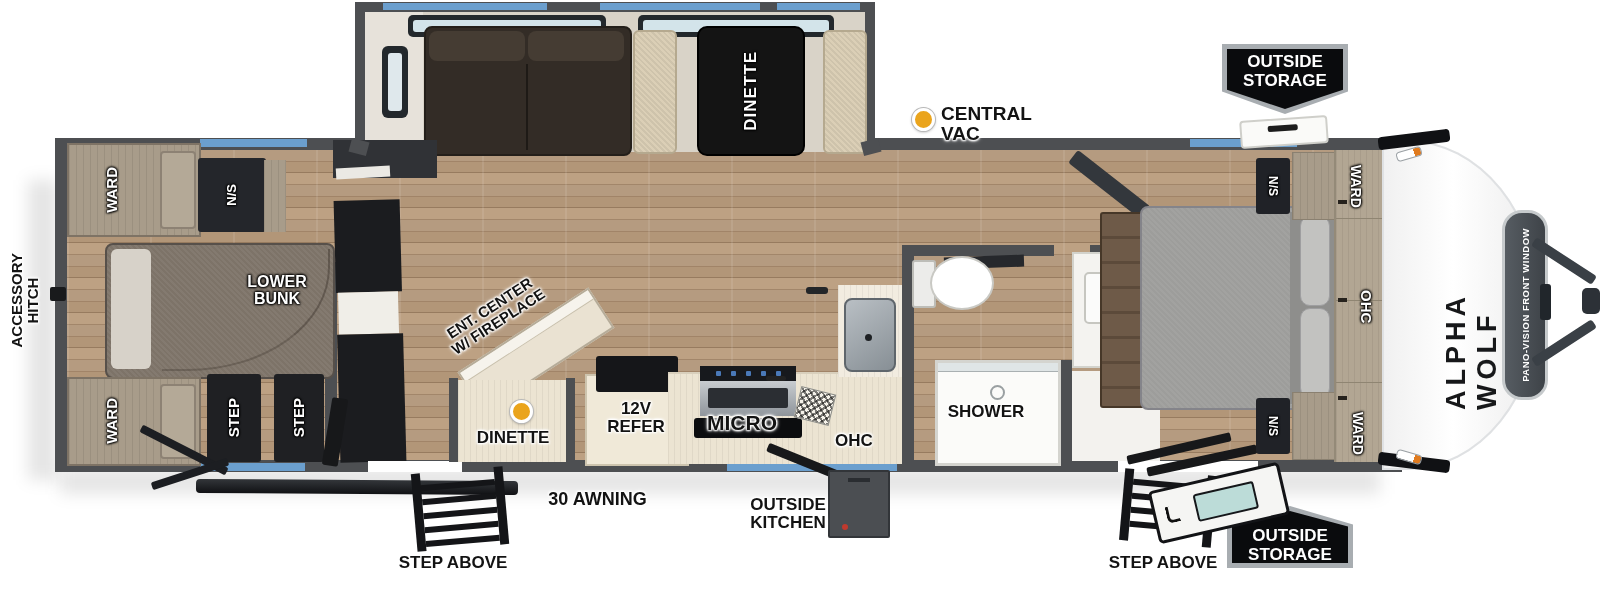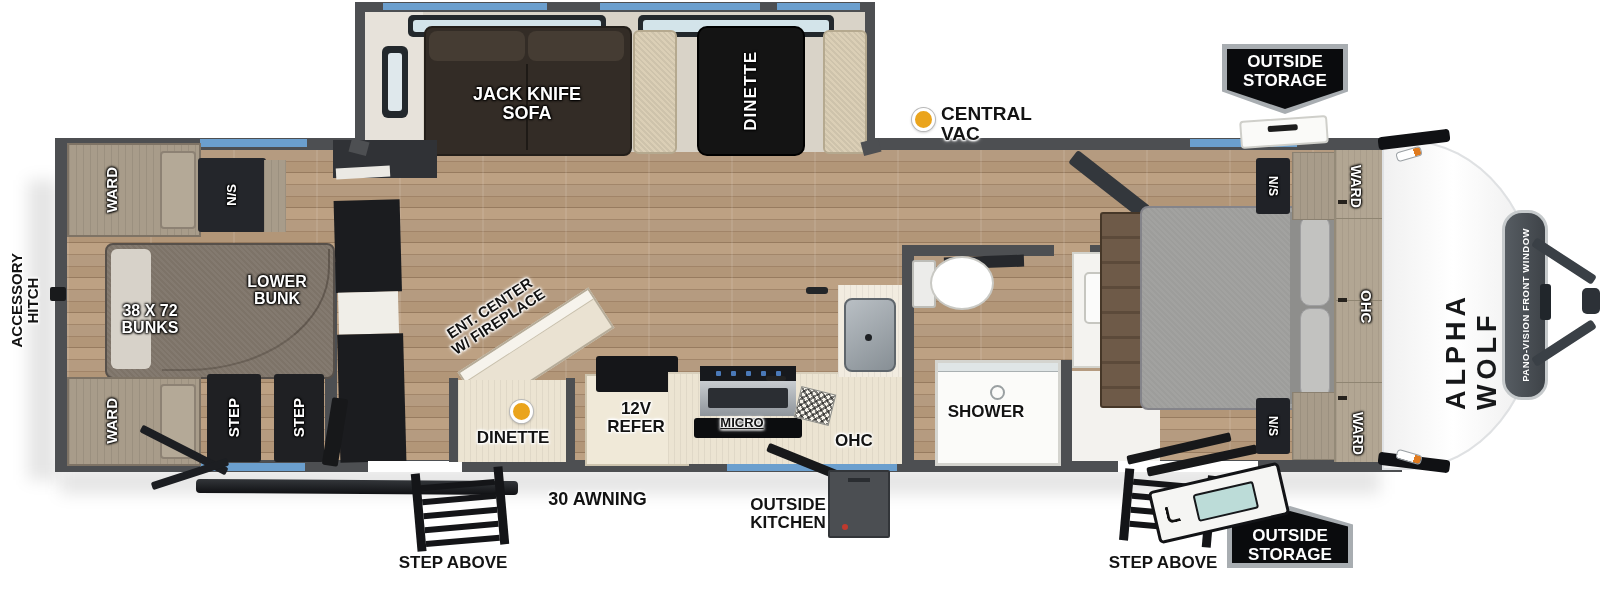--- a/index.html
+++ b/index.html
@@ -65,22 +65,20 @@
   </div>
   <div class="abs" style="left:382px;top:46px;width:26px;height:72px;background:#23282c;border-radius:6px;">
     <div class="abs" style="left:6px;top:7px;width:14px;height:58px;background:#dfe8ec;border-radius:3px;"></div>
   </div>
 
   <div class="abs" style="left:424px;top:26px;width:204px;height:126px;background:#332c26;border-radius:8px;border:2px solid #241f1a;">
     <div class="abs" style="left:3px;top:3px;width:96px;height:30px;background:#453c33;border-radius:8px;"></div>
     <div class="abs" style="left:102px;top:3px;width:96px;height:30px;background:#453c33;border-radius:8px;"></div>
     <div class="abs" style="left:100px;top:36px;width:2px;height:86px;background:rgba(0,0,0,.4);"></div>
   </div>
-  <div class="abs lblW flex" style="left:452px;top:82px;width:150px;height:44px;font-size:18px;">JACK KNIFE
-SOFA</div>
 
   <div class="abs hatchTan" style="left:633px;top:30px;width:40px;height:120px;border-radius:6px;border:2px solid #b5a98f;"></div>
   <div class="abs hatchTan" style="left:823px;top:30px;width:40px;height:120px;border-radius:6px;border:2px solid #b5a98f;"></div>
   <div class="abs flex" style="left:697px;top:26px;width:104px;height:126px;background:#141414;border-radius:10px;border:2px solid #000;">
     <span class="vup lblW" style="font-size:17px;letter-spacing:1px;">DINETTE</span>
   </div>
 
   <div class="abs woodcab" style="left:67px;top:143px;width:130px;height:90px;border:2px solid #7e7365;">
     <div class="abs" style="left:91px;top:6px;width:32px;height:74px;background:#b4a997;border:2px solid #8d8274;border-radius:4px;"></div>
   </div>
@@ -98,22 +96,20 @@
   <div class="abs" style="left:337px;top:200px;width:66px;height:262px;transform:rotate(-1.5deg);">
     <div class="abs" style="left:0;top:0;width:66px;height:92px;background:#1b1c1f;"></div>
     <div class="abs" style="left:2px;top:92px;width:60px;height:42px;background:#f0eee8;"></div>
     <div class="abs" style="left:0;top:134px;width:66px;height:128px;background:#1b1c1f;"></div>
   </div>
 
   <div class="abs hatchGray" style="left:105px;top:243px;width:226px;height:132px;background-color:#7d7368;border:2px solid #57504a;border-radius:8px;">
     <div class="abs" style="left:4px;top:4px;width:40px;height:120px;background:#d7d2c9;border-radius:6px;"></div>
     <div class="abs" style="left:55px;top:4px;width:166px;height:120px;border-right:2px solid rgba(40,33,27,.35);border-bottom:2px solid rgba(40,33,27,.25);border-radius:0 0 85% 0;"></div>
   </div>
-  <div class="abs lblW flex" style="left:100px;top:298px;width:100px;height:44px;font-size:16px;">38 X 72
-BUNKS</div>
   <div class="abs lblW flex" style="left:231px;top:271px;width:92px;height:40px;font-size:16px;">LOWER
 BUNK</div>
 
   <div class="abs woodcab" style="left:67px;top:377px;width:130px;height:85px;border:2px solid #7e7365;">
     <div class="abs" style="left:91px;top:5px;width:32px;height:71px;background:#b4a997;border:2px solid #8d8274;border-radius:4px;"></div>
   </div>
   <div class="abs flex" style="left:96px;top:386px;width:32px;height:70px;">
     <span class="vup lblW" style="font-size:15px;">WARD</span>
   </div>
   <div class="abs flex" style="left:207px;top:374px;width:54px;height:88px;background:#1f2023;border-radius:3px;">
@@ -152,21 +148,21 @@
       <span style="width:5px;height:5px;background:#4a79b8;border-radius:1px;display:inline-block;"></span>
       <span style="width:5px;height:5px;background:#4a79b8;border-radius:1px;display:inline-block;"></span>
       <span style="width:5px;height:5px;background:#4a79b8;border-radius:1px;display:inline-block;"></span>
       <span style="width:5px;height:5px;background:#4a79b8;border-radius:1px;display:inline-block;"></span>
     </div>
     <div class="abs" style="left:0;top:15px;width:96px;height:35px;background:linear-gradient(180deg,#c8ccd0,#8f959b);">
       <div class="abs" style="left:8px;top:7px;width:80px;height:20px;background:#2b2e33;border-radius:2px;"></div>
     </div>
   </div>
   <div class="abs" style="left:694px;top:418px;width:108px;height:20px;background:#0c0d0f;border-radius:3px;"></div>
-  <div class="abs lblD flex" style="left:706px;top:412px;width:72px;height:22px;font-size:13px;text-decoration:underline;">MICRO</div>
+  <div class="abs lblD flex" style="left:706px;top:412px;width:72px;height:22px;font-size:21px;">MICRO</div>
 
   <div class="abs" style="left:797px;top:390px;width:34px;height:30px;background-color:#f5f2ea;border:1px solid #8a8a84;transform:rotate(14deg);background-image:repeating-linear-gradient(45deg,rgba(0,0,0,.5) 0 2px,transparent 2px 5px),repeating-linear-gradient(-45deg,rgba(0,0,0,.5) 0 2px,transparent 2px 5px);"></div>
   <div class="abs" style="left:766px;top:376px;width:20px;height:5px;background:#222;border-radius:2px;"></div>
 
   <div class="abs" style="left:806px;top:287px;width:22px;height:7px;background:#232629;border-radius:3px;"></div>
   <div class="abs" style="left:844px;top:298px;width:48px;height:70px;background:linear-gradient(145deg,#b9bfc4,#878f95);border:2px solid #5f666c;border-radius:8px;">
     <div class="abs" style="left:19px;top:34px;width:7px;height:7px;background:#1d2023;border-radius:50%;"></div>
   </div>
   <div class="abs lblD flex" style="left:824px;top:430px;width:60px;height:22px;font-size:17px;">OHC</div>
 

